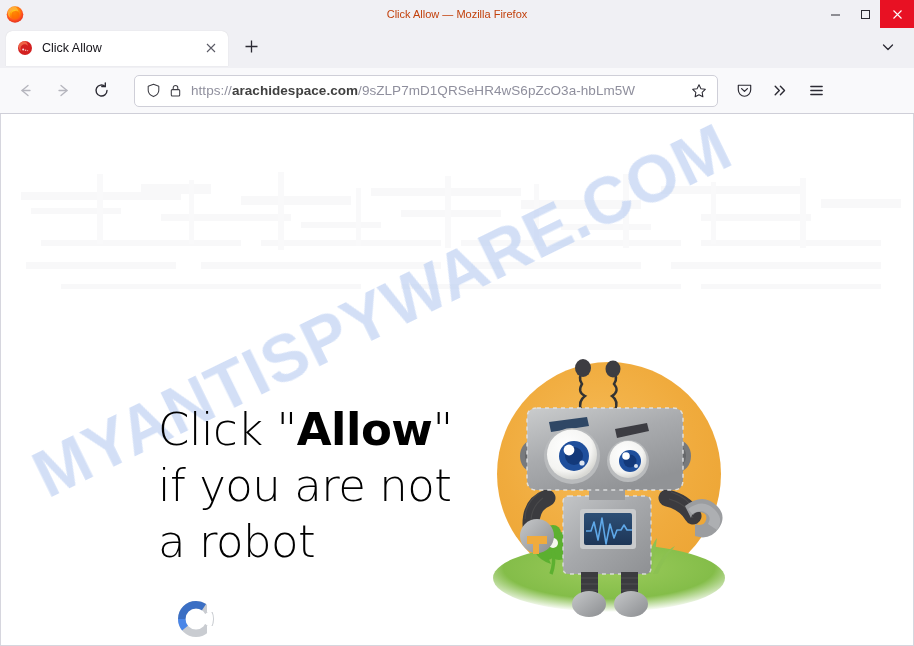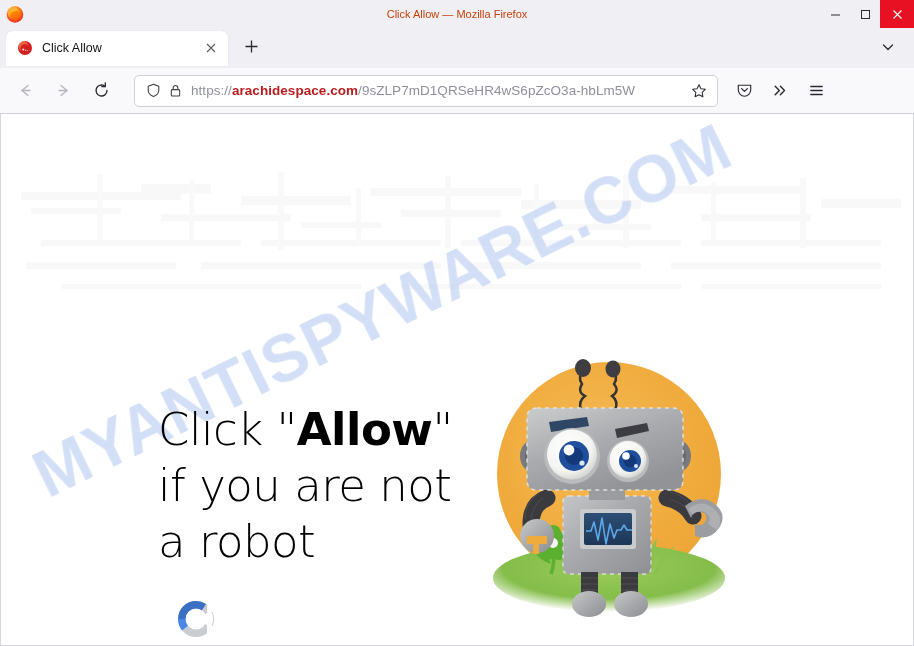--- a/index.html
+++ b/index.html
@@ -162,21 +162,21 @@
   .url-text {
     flex: 1 1 auto;
     font-size: 13.5px;
     color: #8f8f9d;
     white-space: nowrap;
     overflow: hidden;
     line-height: 30px;
     margin-left: 3px;
     letter-spacing: 0.05px;
   }
-  .url-text .host { color: #b91c1c; font-weight: bold; text-align: right; }
+  .url-text .host { color: #404040; font-weight: bold; text-align: right; }
   .star-btn {
     width: 22px; height: 22px;
     flex: 0 0 22px;
     display: flex; align-items: center; justify-content: center;
     color: #2b2a33;
     margin-left: 4px;
   }
   .tool-btn {
     width: 32px; height: 32px;
     display: flex; align-items: center; justify-content: center;

